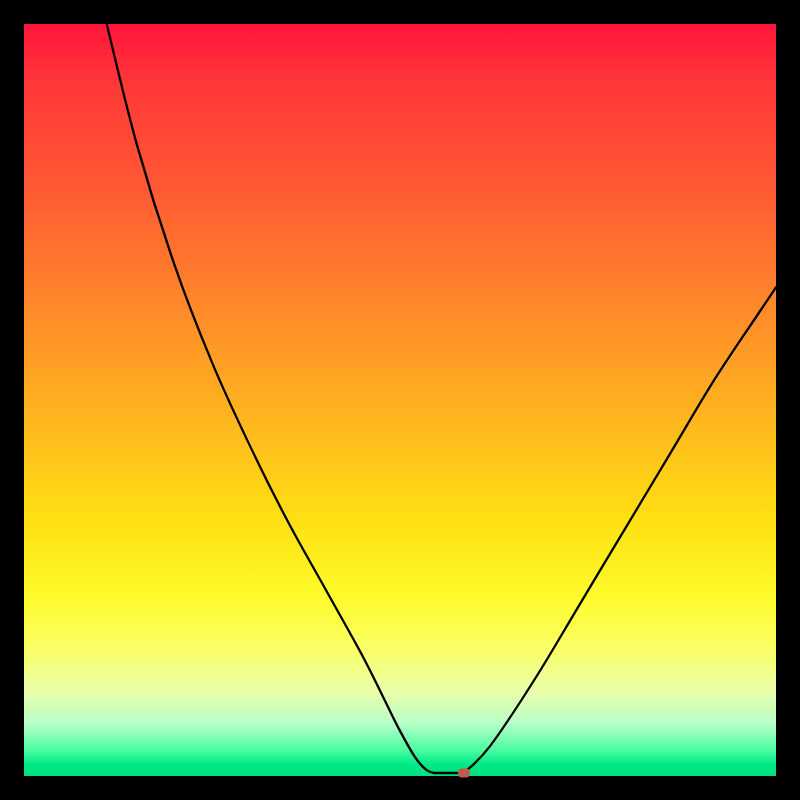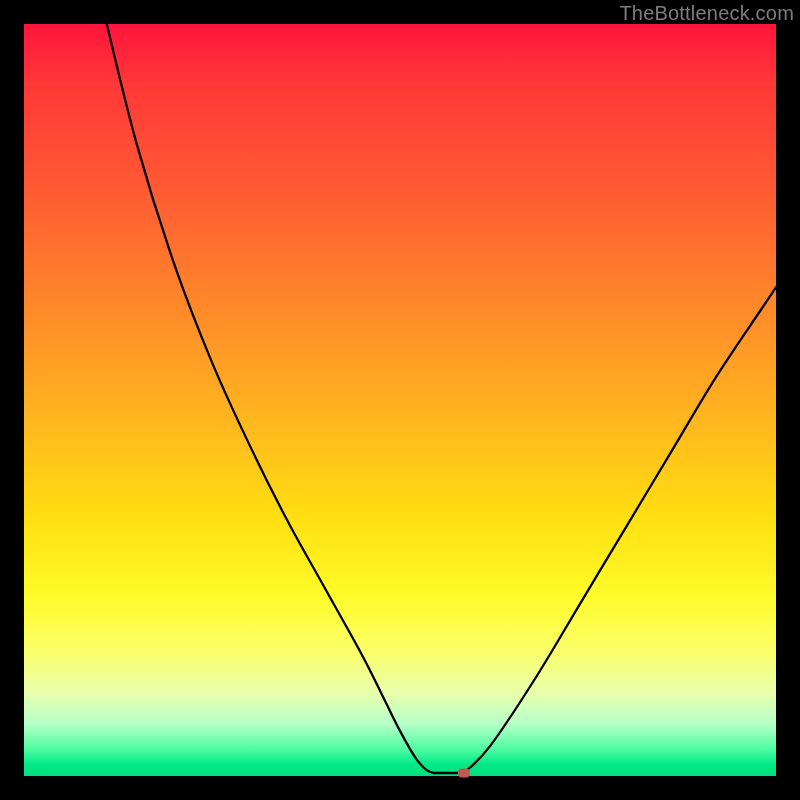--- a/index.html
+++ b/index.html
@@ -68,21 +68,20 @@
   }
   .marker {
     fill: #c0594e;
   }
 </style>
 </head>
 <body>
 
 <div class="frame">
 
-  <div class="watermark">TheBottleneck.com</div>
 
   <div class="plot-area">
     <svg class="curve" viewBox="0 0 752 752" preserveAspectRatio="none">
       <path id="curve-left" d="M 82.72 0 C 88.1344 21.65760000000001, 100.6176 77.00480000000005, 112.8 120.32000000000005 C 124.9824 163.63520000000005, 136.864 201.3856, 150.4 240.64 C 163.936 279.89439999999996, 174.464 305.9136, 188 338.4 C 201.536 370.8864, 212.064 392.6944, 225.6 421.12 C 239.136 449.54560000000004, 249.664 470.6016, 263.2 496.32 C 276.736 522.0384, 287.264 539.6352, 300.8 564 C 314.336 588.3648, 327.57120000000003 611.376, 338.40000000000003 631.68 C 349.22880000000004 651.9839999999999, 354.192 663.2639999999999, 360.96 676.8 C 367.72799999999995 690.336, 370.5856 696.728, 376 706.88 C 381.4144 717.032, 386.30240000000003 726.16128, 391.04 733.2 C 395.7776 740.2387200000001, 398.93600000000004 743.1414400000001, 402.32000000000005 745.984 C 405.70400000000006 748.82656, 408.48640000000006 748.45056, 409.84000000000003 748.992"></path>
       <path id="curve-flat" d="M 409.84000000000003 748.992 L 439.91999999999996 748.992"></path>
       <path id="curve-right" d="M 439.91999999999996 748.992 C 444.65759999999995 744.1190399999999, 453.3808 738.9753599999999, 466.24 721.92 C 479.0992 704.86464, 495.1168 679.9584, 511.36 654.24 C 527.6032 628.5216, 540.2368 606.112, 556.48 579.04 C 572.7232 551.968, 585.3568 530.9119999999999, 601.6 503.84 C 617.8432 476.768, 630.4768 455.712, 646.72 428.64 C 662.9632 401.568, 675.5968 379.1584, 691.84 353.44 C 708.0832 327.7216, 726.1312 302.0032, 736.96 285.76 C 747.7888 269.5168, 749.2928 267.2608, 752 263.2"></path>
       <rect id="min-marker" class="marker" rx="4" ry="4" width="12" height="9" x="433.91999999999996" y="744.492" fill="#c0594e"></rect>
     </svg>
   </div>
 

